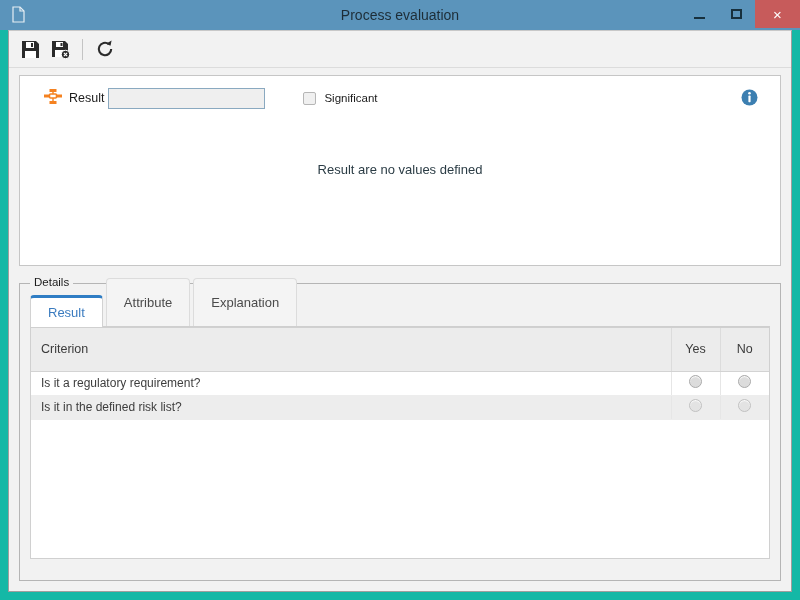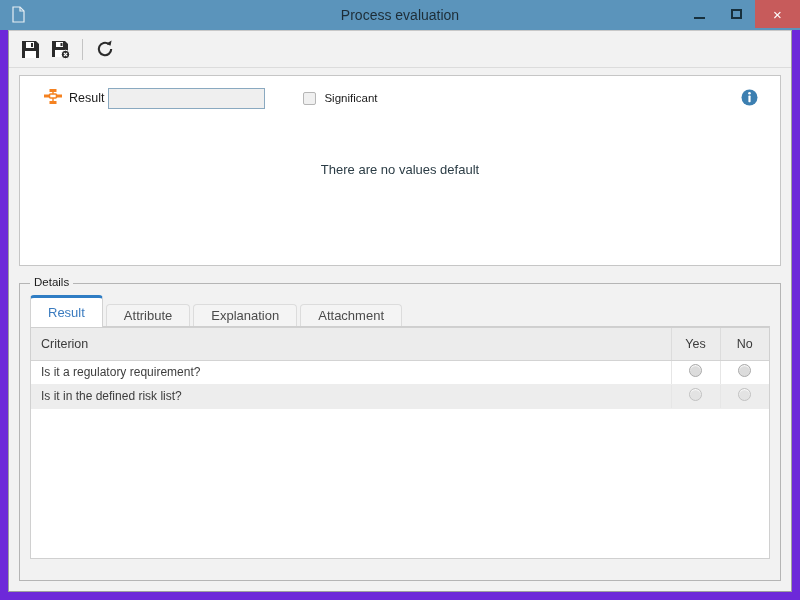--- a/index.html
+++ b/index.html
@@ -7,21 +7,21 @@
     margin: 0; padding: 0;
     width: 800px; height: 600px;
     overflow: hidden;
     font-family: "Liberation Sans", sans-serif;
     background: #5b94bb;
   }
 
   
   .window {
     position: absolute; inset: 0;
-    background: #6d28d9;
+    background: #14b8a6;
     display: flex; flex-direction: column;
   }
 
   .titlebar {
     height: 30px; flex: 0 0 30px;
     position: relative;
     display: flex; align-items: center;
     background: #5b94bb;
   }
   .title-doc-icon {
@@ -134,21 +134,21 @@
   }
 
   
   .tabstrip {
     position: absolute; left: 10px; top: 11px; right: 10px;
     height: 32px;
     display: flex; align-items: flex-end;
     border-bottom: 1px solid #cfcfcf;
   }
   .tab {
-    height: 22px;
+    height: 48px;
     padding: 0 17px;
     display: flex; align-items: center;
     font-size: 13px;
     color: #4b4b4b;
     background: #f4f4f4;
     border: 1px solid #dcdcdc;
     border-bottom: none;
     border-radius: 4px 4px 0 0;
     margin-right: 3px;
   }
@@ -173,21 +173,21 @@
     width: 100%;
     border-collapse: collapse;
     table-layout: fixed;
   }
   table.grid th {
     background: #ececec;
     font-size: 12.5px;
     font-weight: normal;
     color: #3b3b3b;
     text-align: left;
-    height: 32px;
+    height: 43px;
     padding: 0 10px;
     border-bottom: 1px solid #d3d3d3;
     border-right: 1px solid #dcdcdc;
   }
   table.grid th.c-yes, table.grid th.c-no { text-align: center; padding: 7px; }
   table.grid th.c-no { border-right: none; }
   table.grid td {
     height: 24px;
     font-size: 12px;
     color: #3d3d3d;
@@ -287,38 +287,35 @@
           <span class="sig-label">Significant</span>
         </div>
       </div>
       <span class="info-icon">
         <svg width="17" height="17" viewBox="0 0 17 17">
           <circle cx="8.5" cy="8.5" r="8" fill="#3c7fb1"></circle>
           <circle cx="8.5" cy="4.3" r="1.3" fill="#ffffff"></circle>
           <rect x="7.4" y="6.6" width="2.2" height="6.6" rx="0.6" fill="#ffffff"></rect>
         </svg>
       </span>
-      <div class="empty-msg">There are no values default</div>
+      <div class="empty-msg">Result are no values defined</div>
     </div>
 
     <div class="details-group">
       <span class="details-legend">Details</span>
 
       <div class="tabstrip">
         <div class="tab active">
           <span>Result</span>
         </div>
         <div class="tab">
           <span>Attribute</span>
         </div>
         <div class="tab">
           <span>Explanation</span>
-        </div>
-        <div class="tab">
-          <span>Attachment</span>
         </div>
       </div>
 
       <div class="table-wrap">
         <table class="grid">
           <colgroup>
             <col style="width:auto">
             <col style="width:49px">
             <col style="width:49px">
           </colgroup>

